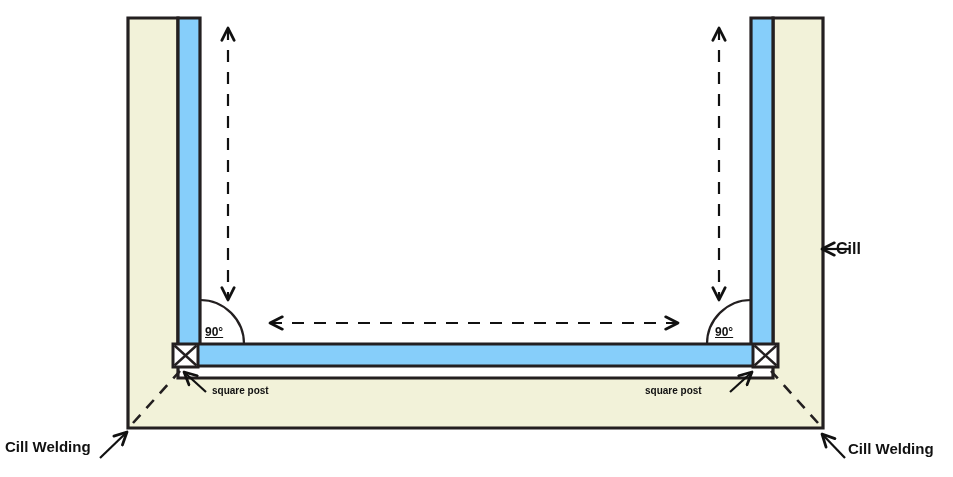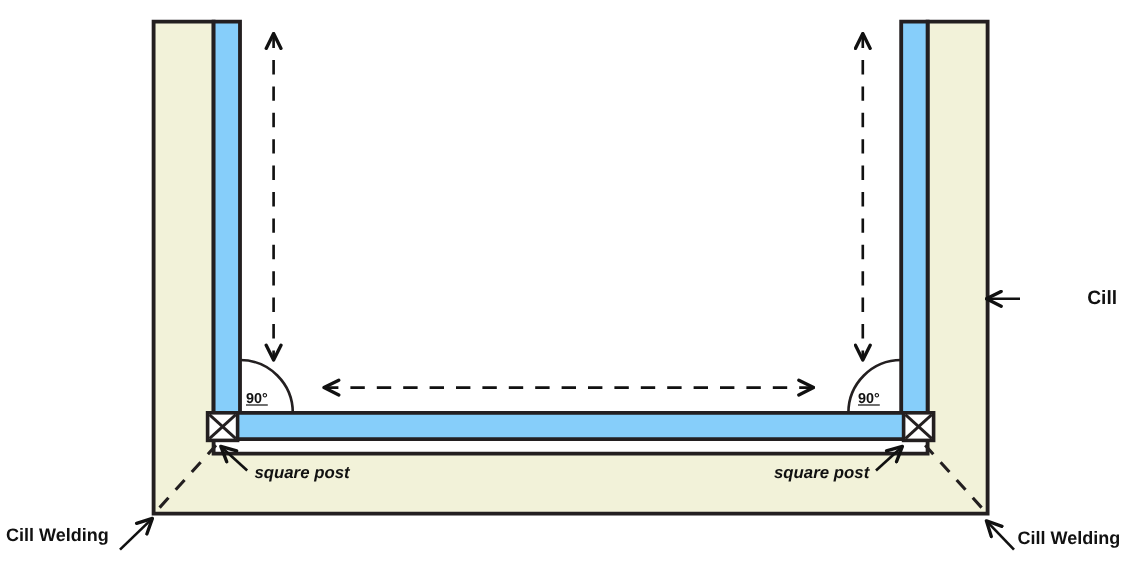--- a/index.html
+++ b/index.html
@@ -25,29 +25,29 @@
     width: 953px;
     height: 477px;
   }
   .lbl {
     position: absolute;
     font-family: "Liberation Sans", sans-serif;
     font-weight: bold;
     color: #111111;
     white-space: nowrap;
   }
-  .lbl-sq { font-size: 14px; font-style: italic; }
+  .lbl-sq { font-size: 10px; }
   .lbl-cw { font-size: 15px; }
   .lbl-cill { font-size: 16px; }
   .lbl-ang { font-size: 12px; text-decoration: underline; }
   #label-square-post-left  { left: 212px; top: 385px; }
   #label-square-post-right { left: 645px; top: 385px; }
   #label-cill-welding-left  { left: 5px;   top: 438px; }
   #label-cill-welding-right { left: 848px; top: 440px; }
-  #label-cill { left: 906px; top: 240px; }
+  #label-cill { left: 836px; top: 240px; }
   #label-angle-left  { left: 205px; top: 325px; }
   #label-angle-right { left: 715px; top: 325px; }
 </style>
 </head>
 <body>
 
 <div id="diagram-root">
 
   <svg id="frame-svg" viewBox="0 0 953 477">
     <defs>

